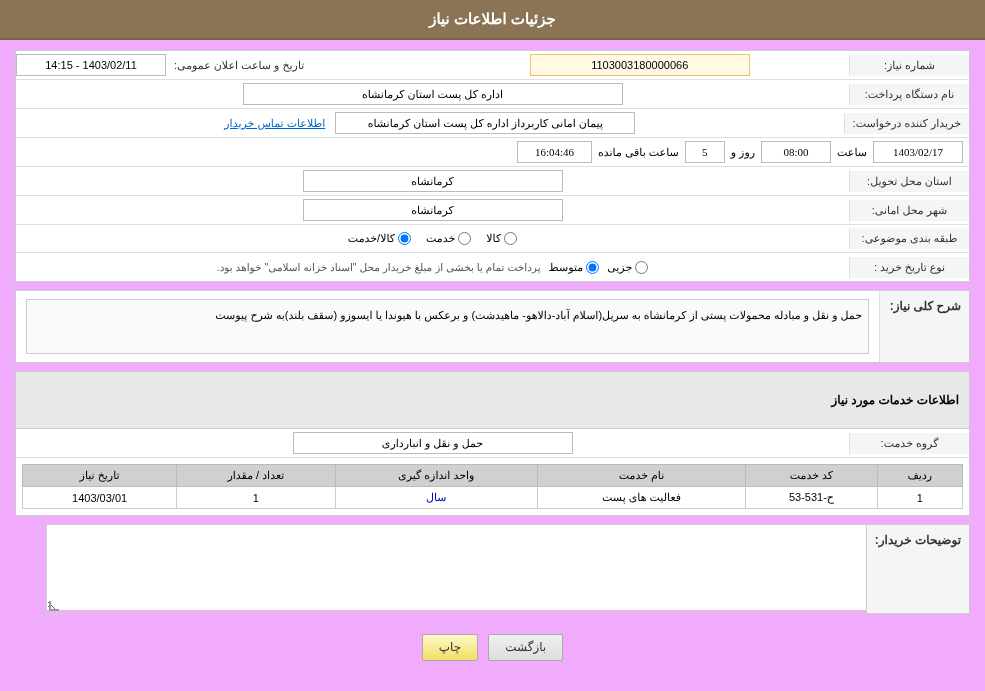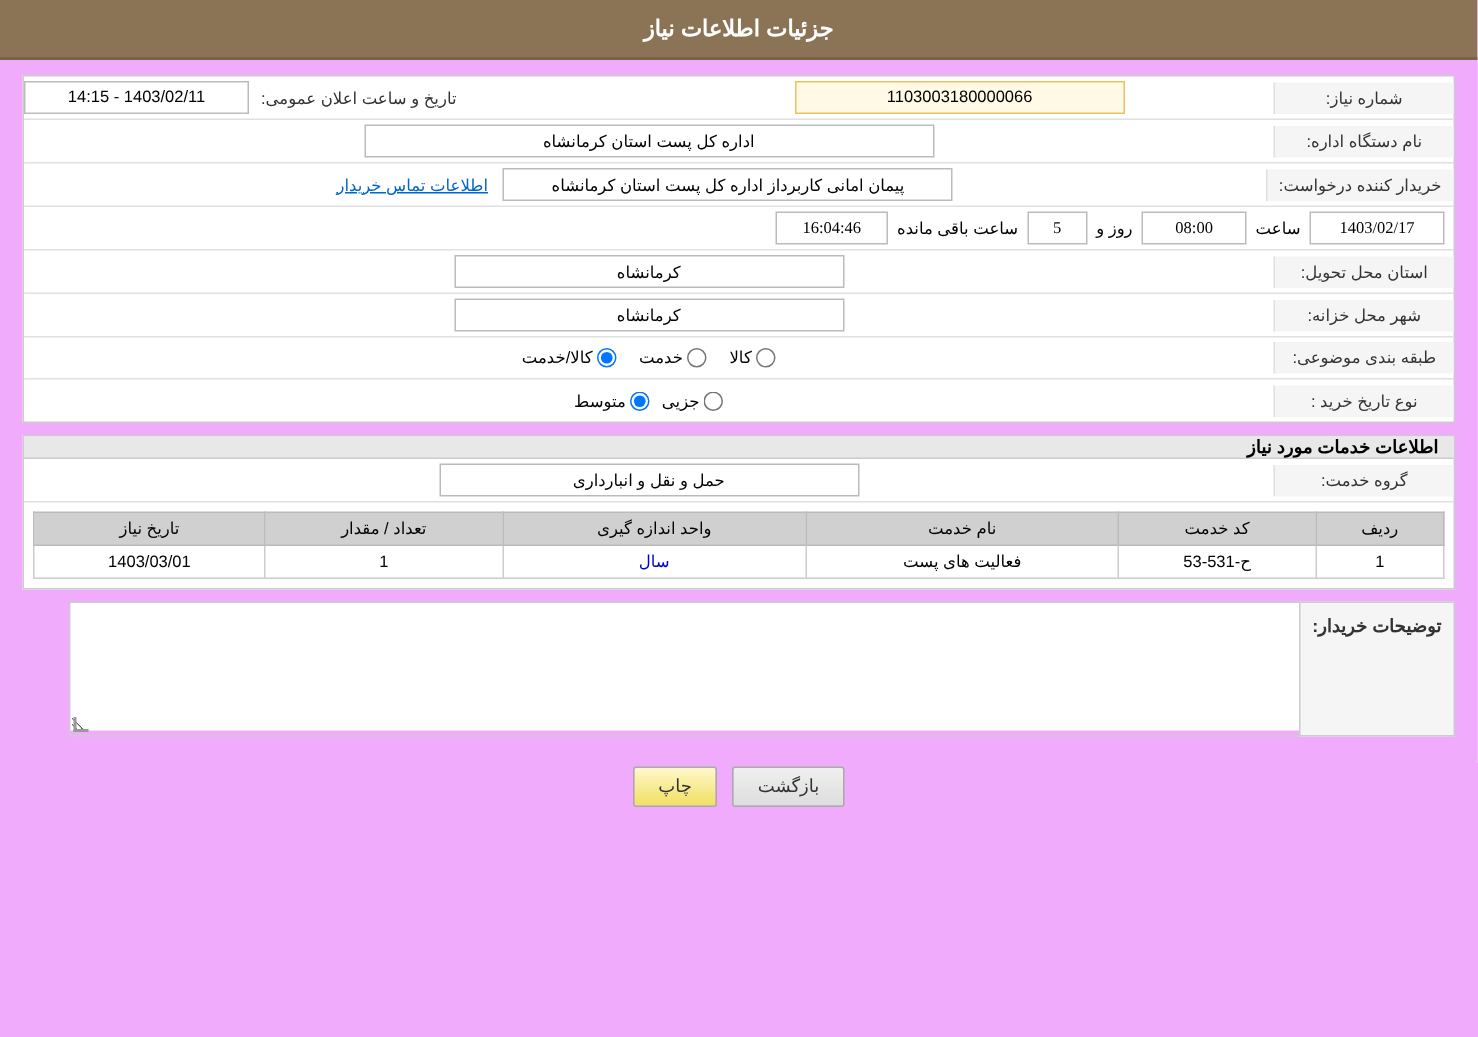--- a/index.html
+++ b/index.html
@@ -140,21 +140,21 @@
       padding: 6px;
       min-height: 55px;
       font-size: 11px;
       line-height: 1.8;
       direction: rtl;
       text-align: right;
       background: #fafafa;
     }
     .section-title {
       background: #e8e8e8;
-      padding: 0 10px;
+      padding: 21px 10px;
       font-size: 12px;
       font-weight: bold;
       border-bottom: 1px solid #ccc;
       text-align: right;
     }
     .services-table {
       width: 100%;
       border-collapse: collapse;
       font-size: 11px;
     }
@@ -226,21 +226,21 @@
         <div class="value-cell">
           <input class="input-field input-wide" type="text" style="text-align: center; width: 220px; background: rgb(255, 249, 230); border-color: rgb(240, 192, 96);" value="1103003180000066">
         </div>
         <div style="flex:1; display:flex; align-items:center; justify-content:flex-end; padding-right:8px;">
           <span class="label-cell" style="min-width:auto; border-left:none; background:transparent;">تاریخ و ساعت اعلان عمومی:</span>
           <input class="input-field" type="text" style="width: 150px; text-align: center;" value="1403/02/11 - 14:15">
         </div>
       </div>
 
       <div class="section-row">
-        <div class="label-cell">نام دستگاه اداره:</div>
+        <div class="label-cell">نام دستگاه پرداخت:</div>
         <div class="value-cell" style="justify-content:center;">
           <input class="input-field" type="text" style="width: 380px; text-align: center;" value="اداره کل پست استان کرمانشاه">
         </div>
       </div>
 
       <div class="section-row">
         <div class="label-cell">خریدار کننده درخواست:</div>
         <div class="value-cell">
           <input class="input-field" type="text" style="width: 300px; text-align: center;" value="پیمان امانی کاربرداز اداره کل پست استان کرمانشاه">
           <span style="margin-right:10px;"></span>
@@ -261,21 +261,21 @@
       </div>
 
       <div class="section-row">
         <div class="label-cell">استان محل تحویل:</div>
         <div class="value-cell" style="justify-content:center;">
           <input class="input-field" type="text" style="width: 260px; text-align: center;" value="کرمانشاه">
         </div>
       </div>
 
       <div class="section-row">
-        <div class="label-cell">شهر محل خزانه:</div>
+        <div class="label-cell">شهر محل امانی:</div>
         <div class="value-cell" style="justify-content:center;">
           <input class="input-field" type="text" style="width: 260px; text-align: center;" value="کرمانشاه">
         </div>
       </div>
 
       <div class="section-row">
         <div class="label-cell">طبقه بندی موضوعی:</div>
         <div class="value-cell radio-group">
           <label class="radio-item">
             <input type="radio" name="category" style="">
@@ -296,25 +296,32 @@
         <div class="label-cell">نوع تاریخ خرید :</div>
         <div class="value-cell process-row" style="padding:4px 6px;">
           <label class="radio-item">
             <input type="radio" name="process" style="">
             <span>جزیی</span>
           </label>
           <label class="radio-item">
             <input type="radio" name="process" checked="" style="">
             <span>متوسط</span>
           </label>
-        </div>
-      </div>
-
-    </div>
-
+          <span style="color:#555; font-size:10.5px;">پرداخت تمام یا بخشی از مبلغ خریدار محل "اسناد خزانه اسلامی" خواهد بود.</span>
+        </div>
+      </div>
+
+    </div>
+
+    <div class="info-section" style="display:flex; align-items:stretch;">
+      <div class="label-cell" style="min-width:90px; display:flex; align-items:flex-start; padding-top:8px; font-weight:bold; font-size:12px;">شرح کلی نیاز:</div>
+      <div style="flex:1; padding:4px;">
+        <div class="description-box">حمل و نقل و مبادله محمولات پستی  از کرمانشاه به سریل(اسلام آباد-دالاهو-  ماهیدشت) و برعکس با هیوندا یا ایسوزو (سقف بلند)به شرح پیوست</div>
+      </div>
+    </div>
 
     <div class="info-section">
       <div class="section-title">اطلاعات خدمات مورد نیاز</div>
 
       <div class="section-row">
         <div class="label-cell">گروه خدمت:</div>
         <div class="value-cell">
           <input class="input-field" type="text" style="width: 280px; text-align: center;" value="حمل و نقل و انبارداری">
         </div>
       </div>

